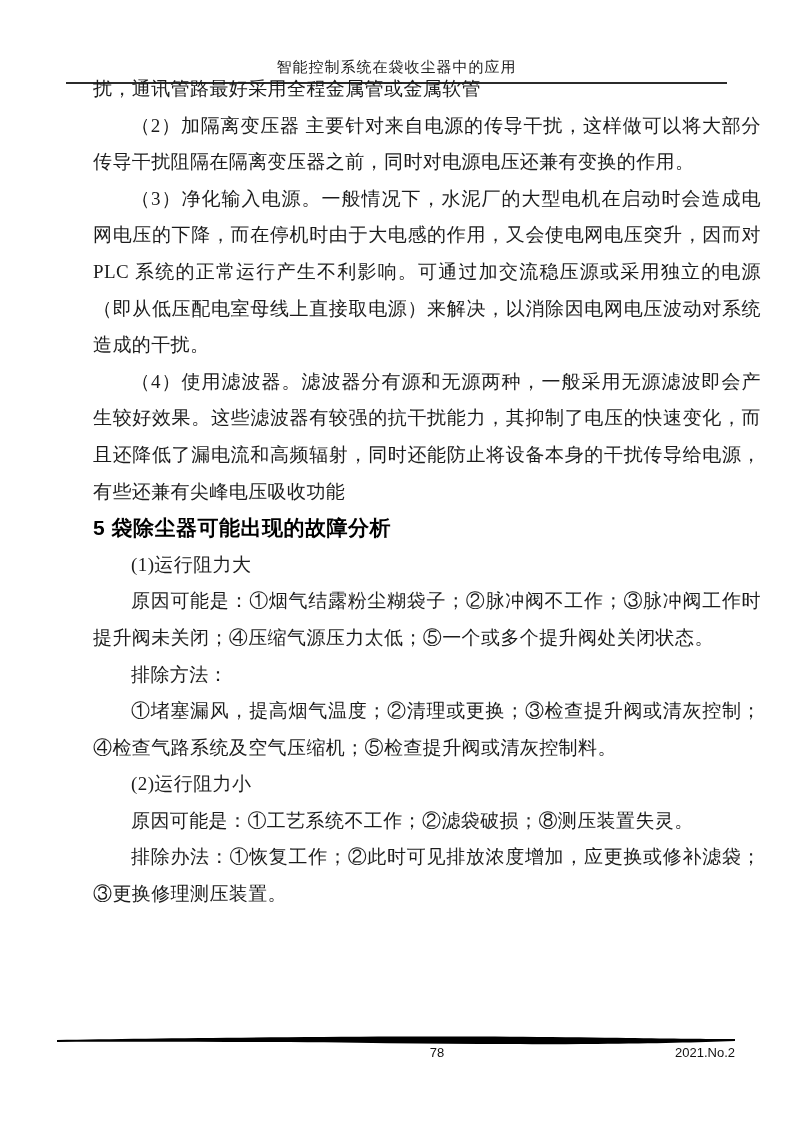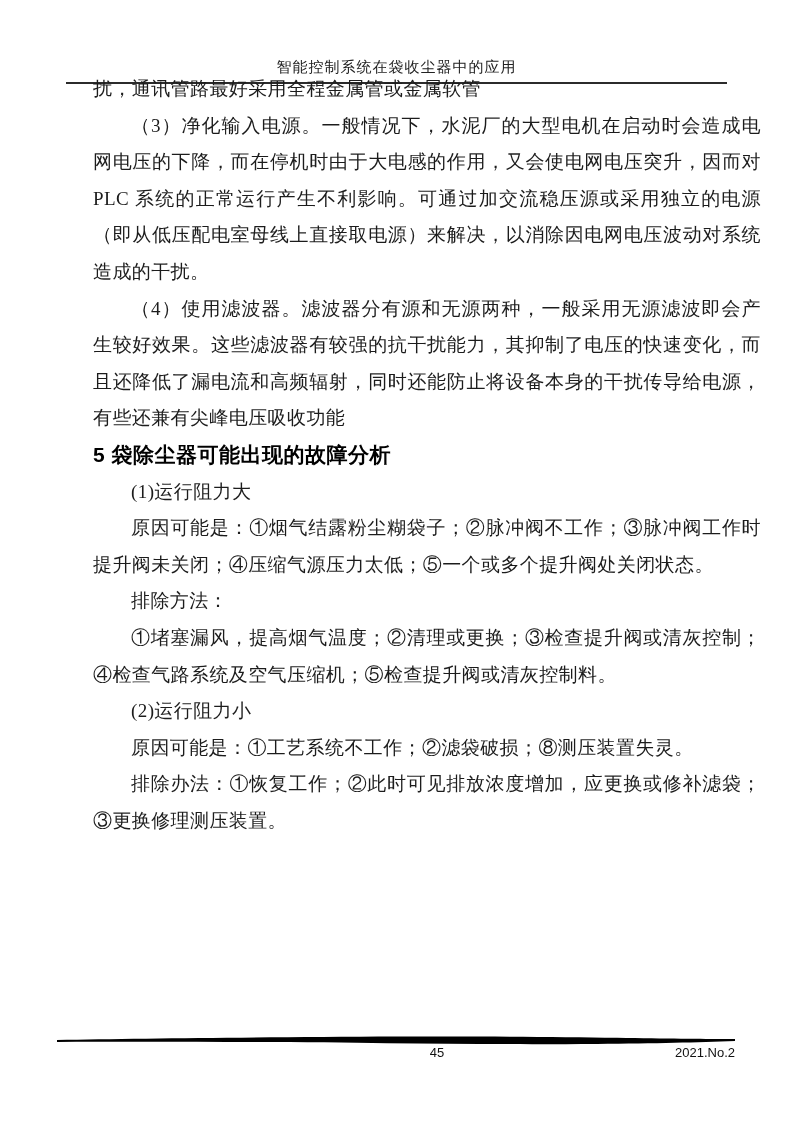--- a/index.html
+++ b/index.html
@@ -96,33 +96,34 @@
 
 <div class="page">
 
   <div class="running-title">智能控制系统在袋收尘器中的应用</div>
 
   <div class="header-rule"></div>
 
   <main class="doc-body">
 
   <p>扰，通讯管路最好采用全程金属管或金属软管</p>
+      <p class="indent">（2）加隔离变压器 主要针对来自电源的传导干扰，这样做可以将大部分传导干扰阻隔在隔离变压器之前，同时对电源电压还兼有变换的作用。</p>
       <p class="indent">（3）净化输入电源。一般情况下，水泥厂的大型电机在启动时会造成电网电压的下降，而在停机时由于大电感的作用，又会使电网电压突升，因而对 PLC 系统的正常运行产生不利影响。可通过加交流稳压源或采用独立的电源（即从低压配电室母线上直接取电源）来解决，以消除因电网电压波动对系统造成的干扰。</p>
       <p class="indent">（4）使用滤波器。滤波器分有源和无源两种，一般采用无源滤波即会产生较好效果。这些滤波器有较强的抗干扰能力，其抑制了电压的快速变化，而且还降低了漏电流和高频辐射，同时还能防止将设备本身的干扰传导给电源，有些还兼有尖峰电压吸收功能</p>
       <h2>5 袋除尘器可能出现的故障分析</h2>
       <p class="indent">(1)运行阻力大</p>
       <p class="indent">原因可能是：①烟气结露粉尘糊袋子；②脉冲阀不工作；③脉冲阀工作时提升阀未关闭；④压缩气源压力太低；⑤一个或多个提升阀处关闭状态。</p>
       <p class="indent">排除方法：</p>
       <p class="indent">①堵塞漏风，提高烟气温度；②清理或更换；③检查提升阀或清灰控制；④检查气路系统及空气压缩机；⑤检查提升阀或清灰控制料。</p>
       <p class="indent">(2)运行阻力小</p>
       <p class="indent">原因可能是：①工艺系统不工作；②滤袋破损；⑧测压装置失灵。</p>
       <p class="indent">排除办法：①恢复工作；②此时可见排放浓度增加，应更换或修补滤袋；③更换修理测压装置。</p>
     </main>
 
   <svg class="footer-rule" viewBox="0 0 678 12" aria-hidden="true">
     <path d="M0,5 C80,3.5 200,2.2 340,1.6 C420,1.2 500,1.8 560,2.8 C615,3.7 652,4.1 678,4 L678,6 C640,7.4 600,8.4 540,8.9 C478,9.4 400,9.1 330,8.2 C240,7 100,6.6 0,7 Z" fill="#000"></path>
   </svg>
 
-  <div class="footer-page-num">45</div>
+  <div class="footer-page-num">78</div>
 
   <div class="footer-issue">2021.No.2</div>
 
 </div>
 
 </body></html>

